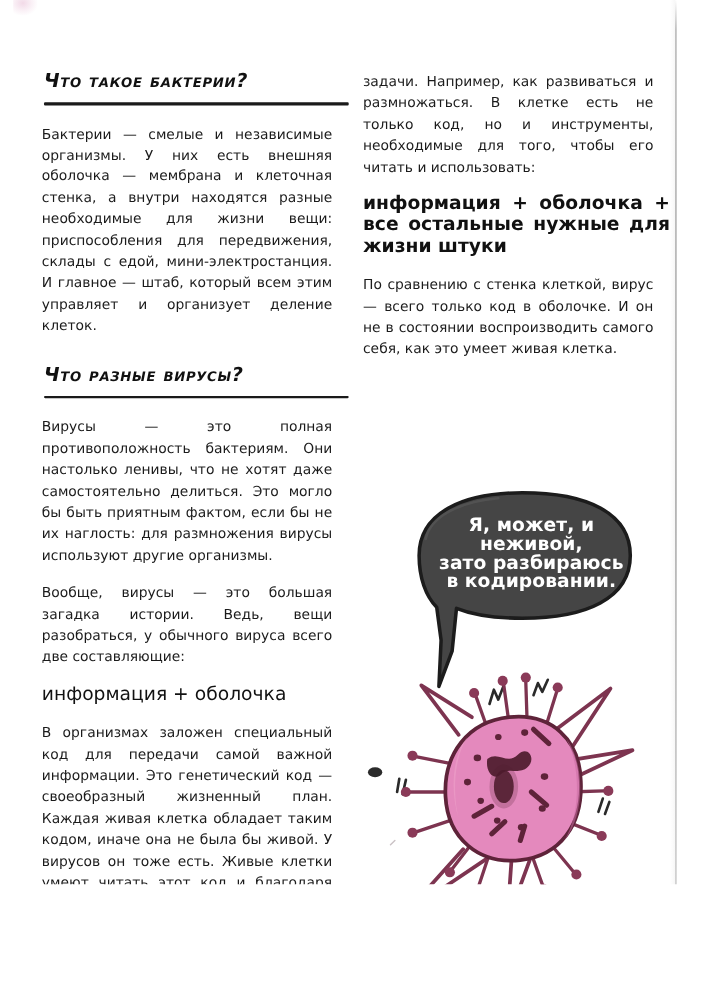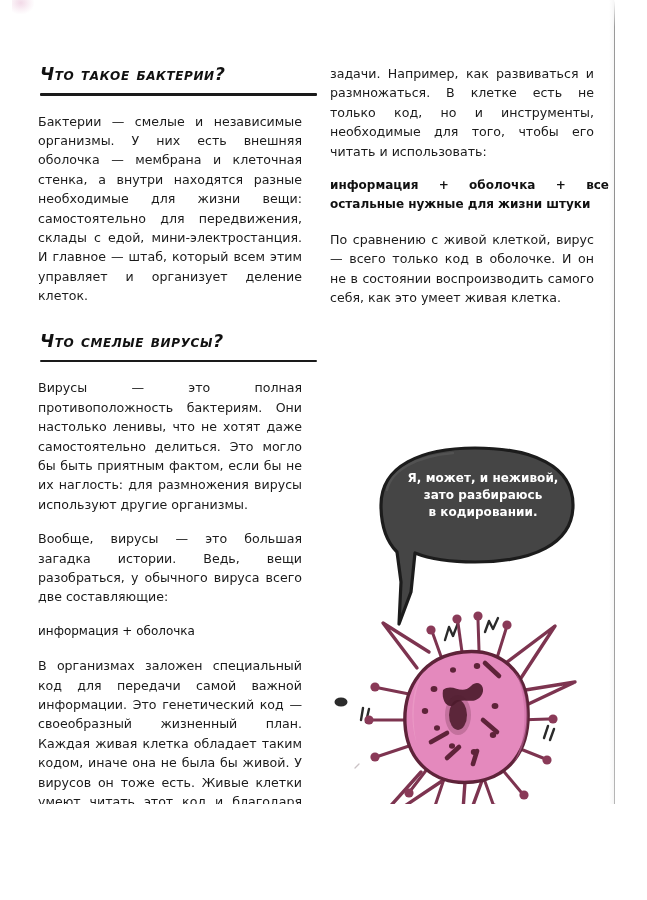--- a/index.html
+++ b/index.html
@@ -88,21 +88,21 @@
     line-height: 19.4px;
     color: #1b1b1b;
     text-align: justify;
     text-justify: inter-word;
     hyphens: manual;
     -webkit-hyphens: manual;
   }
   p.body:last-child { margin-bottom: 0; }
   p.formula {
     margin: 0 0 15px 0;
-    font-size: 12px;
+    font-size: 17px;
     line-height: 19.4px;
     font-weight: 700;
     color: #111111;
     text-align: justify;
     text-justify: inter-word;
   }
   p.formula.plain { font-weight: 400; text-align: left; }
 
   .gap-before-heading { height: 10px; }
 
@@ -117,21 +117,21 @@
   .illustration svg { display: block; }
 
   
   .bubble-text {
     position: absolute;
     left: 385px;
     top: 470px;
     width: 196px;
     text-align: center;
     color: #ffffff;
-    font-size: 12px;
+    font-size: 17px;
     line-height: 17px;
     font-weight: 600;
     letter-spacing: 0.05px;
     pointer-events: none;
   }
 
   
   .footer {
     position: absolute;
     left: 330px;
@@ -153,39 +153,39 @@
   <div class="page-edge-soft"></div>
   <div class="page-edge"></div>
 
   <div class="col col-left">
 
     <div class="heading-block">
       <div class="heading">Что такое бактерии?</div>
       <div class="heading-rule"></div>
     </div>
 
-    <p class="body">Бактерии — смелые и независимые организмы. У них есть внешняя оболочка — мембрана и клеточная стенка, а внутри находятся разные необходимые для жизни вещи: самостоятельно для передвижения, склады с едой, мини-электростанция. И главное — штаб, который всем этим управляет и организует деление клеток.</p>
+    <p class="body">Бактерии — смелые и независимые организмы. У них есть внешняя оболочка — мембрана и клеточная стенка, а внутри находятся разные необходимые для жизни вещи: приспособления для передвижения, склады с едой, мини-электростанция. И главное — штаб, который всем этим управляет и организует деление клеток.</p>
 
     <div class="gap-before-heading"></div>
 
     <div class="heading-block">
-      <div class="heading">Что смелые вирусы?</div>
+      <div class="heading">Что разные вирусы?</div>
       <div class="heading-rule"></div>
     </div>
 
     <p class="body">Вирусы — это полная противоположность бактериям. Они настолько ленивы, что не хотят даже самостоятельно делиться. Это могло бы быть приятным фактом, если бы не их наглость: для размножения вирусы используют другие организмы.</p>
     <p class="body">Вообще, вирусы — это большая загадка истории. Ведь, вещи разобраться, у обычного вируса всего две составляющие:</p>
     <p class="formula plain">информация + оболочка</p>
     <p class="body">В организмах заложен специальный код для передачи самой важной информации. Это генетический код — своеобразный жизненный план. Каждая живая клетка обладает таким кодом, иначе она не была бы живой. У вирусов он тоже есть. Живые клетки умеют читать этот код и благодаря ему знают, что делать и как решать важные для них</p>
   </div>
 
   <div class="col col-right">
     <p class="body">задачи. Например, как развиваться и размножаться. В клетке есть не только код, но и инструменты, необходимые для того, чтобы его читать и использовать:</p>
     <p class="formula">информация + оболочка + все остальные нужные для жизни штуки</p>
-    <p class="body">По сравнению с живой клеткой, вирус — всего только код в оболочке. И он не в состоянии воспроизводить самого себя, как это умеет живая клетка.</p>
+    <p class="body">По сравнению с стенка клеткой, вирус — всего только код в оболочке. И он не в состоянии воспроизводить самого себя, как это умеет живая клетка.</p>
   </div>
 
   <div class="illustration">
     <svg width="290" height="400" viewBox="0 0 290 400" xmlns="http://www.w3.org/2000/svg">
 
       <g>
         <path d="M56 85
                  C 56 46, 96 28, 150 28
                  C 208 28, 248 46, 248 85
                  C 248 124, 208 142, 150 142

